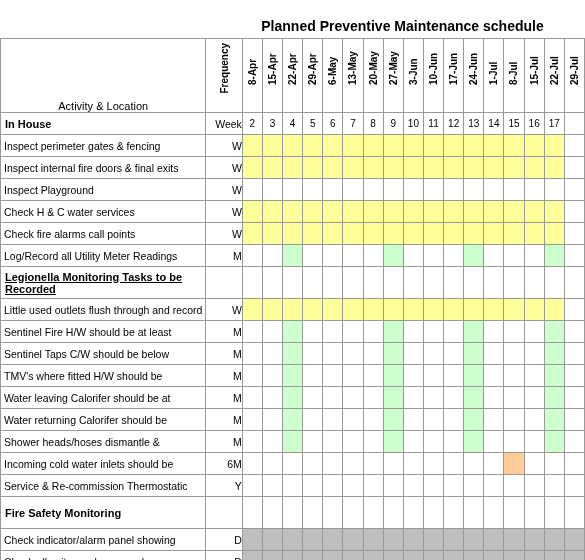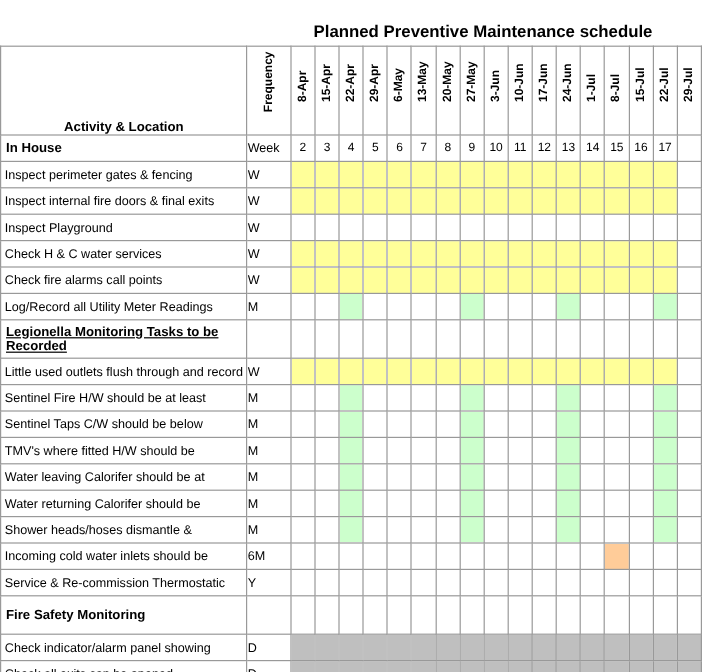--- a/index.html
+++ b/index.html
@@ -26,21 +26,21 @@
     padding: 0;
     height: 22px;
     overflow: hidden;
   }
   col.activity { width: 203px; }
   col.freq { width: 36px; }
   col.week { width: 19.9px; }
   .hdr-activity {
     vertical-align: bottom;
     text-align: center;
-    font-weight: bold;
+    font-weight: normal;
     font-size: 11px;
     height: 74px;
   }
   .hdr-freq, .hdr-date {
     height: 74px;
     vertical-align: middle;
   }
   .rot {
     transform: rotate(-90deg);
     white-space: nowrap;
@@ -57,21 +57,21 @@
     padding: 2px 4px;
     white-space: normal;
   }
   .section.underline { text-decoration: underline; margin-left: 40px; }
   .activity-cell {
     white-space: nowrap;
     overflow: hidden;
     padding: 0 3px;
     font-size: 10.5px;
   }
-  .center { text-align: left; font-size: 10.5px; margin-top: 36px; }
+  .center { text-align: right; font-size: 10.5px; margin-top: 36px; }
   .weeknum { text-align: center; font-size: 10px; }
   .weekly { background: #ffff99; }
   .monthly { background: #ccffcc; }
   .sixm { background: #ffcc99; }
   .grey { background: #bfbfbf; }
   .tall { height: 32px; }
 </style>
 </head>
 <body>
 

